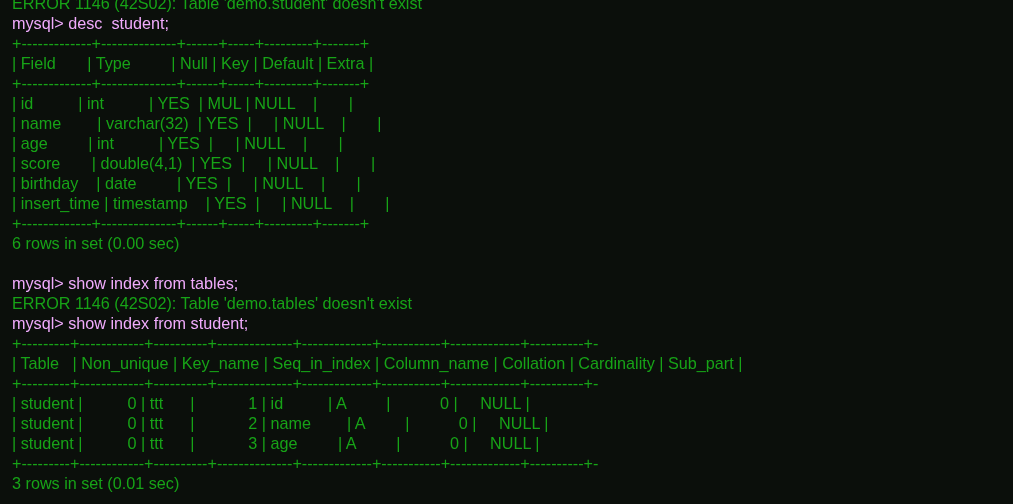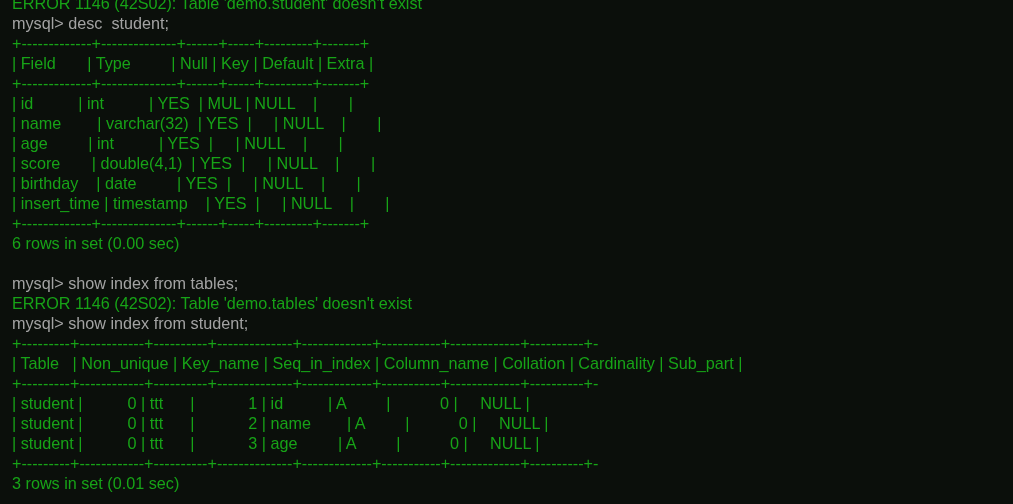--- a/index.html
+++ b/index.html
@@ -33,21 +33,21 @@
     margin: 0;
     padding: 0;
     color: #17a317;
   }
   .line {
     display: block;
     height: 20px;
     white-space: pre;
   }
   .err { color: #17a317; }
-  .prompt { color: #a3a3a3; }
+  .prompt { color: #f0abfc; }
   .rule { color: #17a317; }
   .blank { color: transparent; }
 </style>
 </head>
 <body>
 
 <div id="terminal">
   <pre id="screen"><span class="line err">ERROR 1146 (42S02): Table 'demo.student' doesn't exist</span><span class="line prompt">mysql&gt; desc  student;</span><span class="line rule">+-------------+--------------+------+-----+---------+-------+</span><span class="line ">| Field       | Type         | Null | Key | Default | Extra |</span><span class="line rule">+-------------+--------------+------+-----+---------+-------+</span><span class="line ">| id          | int          | YES  | MUL | NULL    |       |</span><span class="line ">| name        | varchar(32)  | YES  |     | NULL    |       |</span><span class="line ">| age         | int          | YES  |     | NULL    |       |</span><span class="line ">| score       | double(4,1)  | YES  |     | NULL    |       |</span><span class="line ">| birthday    | date         | YES  |     | NULL    |       |</span><span class="line ">| insert_time | timestamp    | YES  |     | NULL    |       |</span><span class="line rule">+-------------+--------------+------+-----+---------+-------+</span><span class="line ">6 rows in set (0.00 sec)</span><span class="line blank"> </span><span class="line prompt">mysql&gt; show index from tables;</span><span class="line err">ERROR 1146 (42S02): Table 'demo.tables' doesn't exist</span><span class="line prompt">mysql&gt; show index from student;</span><span class="line rule">+---------+------------+----------+--------------+-------------+-----------+-------------+----------+-</span><span class="line ">| Table   | Non_unique | Key_name | Seq_in_index | Column_name | Collation | Cardinality | Sub_part |</span><span class="line rule">+---------+------------+----------+--------------+-------------+-----------+-------------+----------+-</span><span class="line ">| student |          0 | ttt      |            1 | id          | A         |           0 |     NULL |</span><span class="line ">| student |          0 | ttt      |            2 | name        | A         |           0 |     NULL |</span><span class="line ">| student |          0 | ttt      |            3 | age         | A         |           0 |     NULL |</span><span class="line rule">+---------+------------+----------+--------------+-------------+-----------+-------------+----------+-</span><span class="line ">3 rows in set (0.01 sec)</span></pre>
 </div>
 

